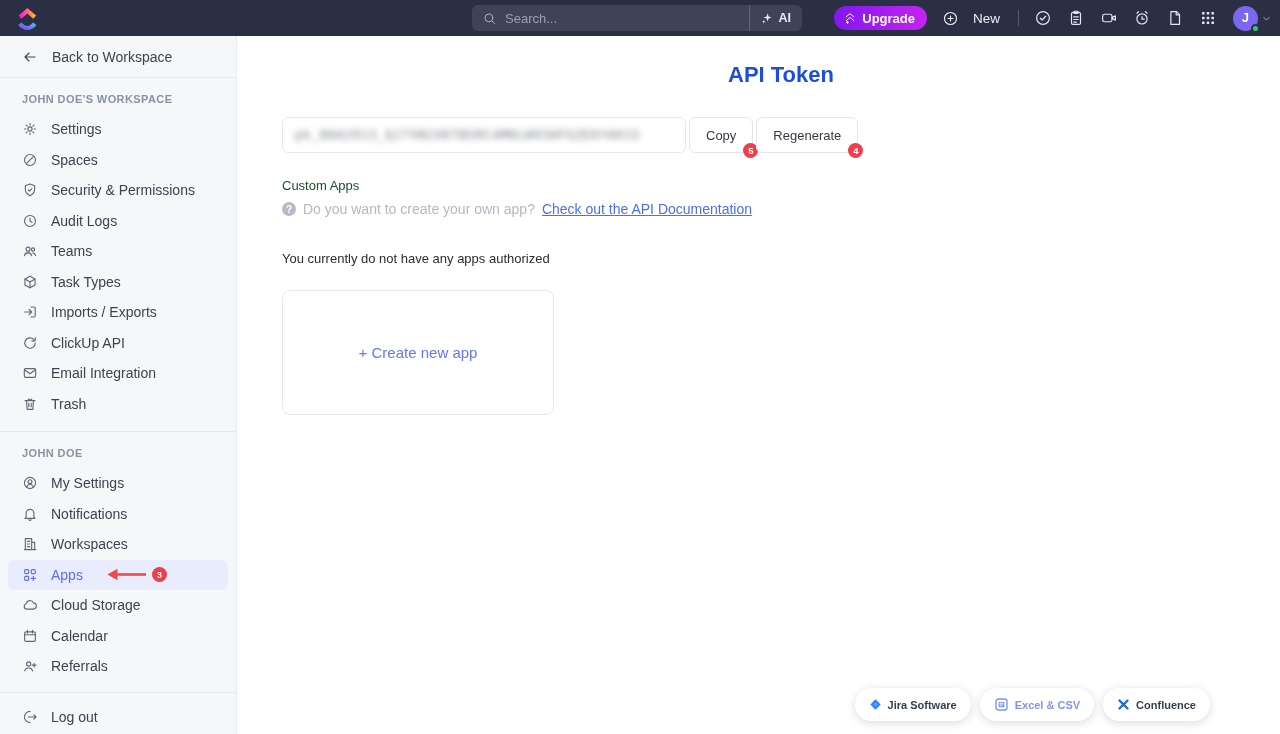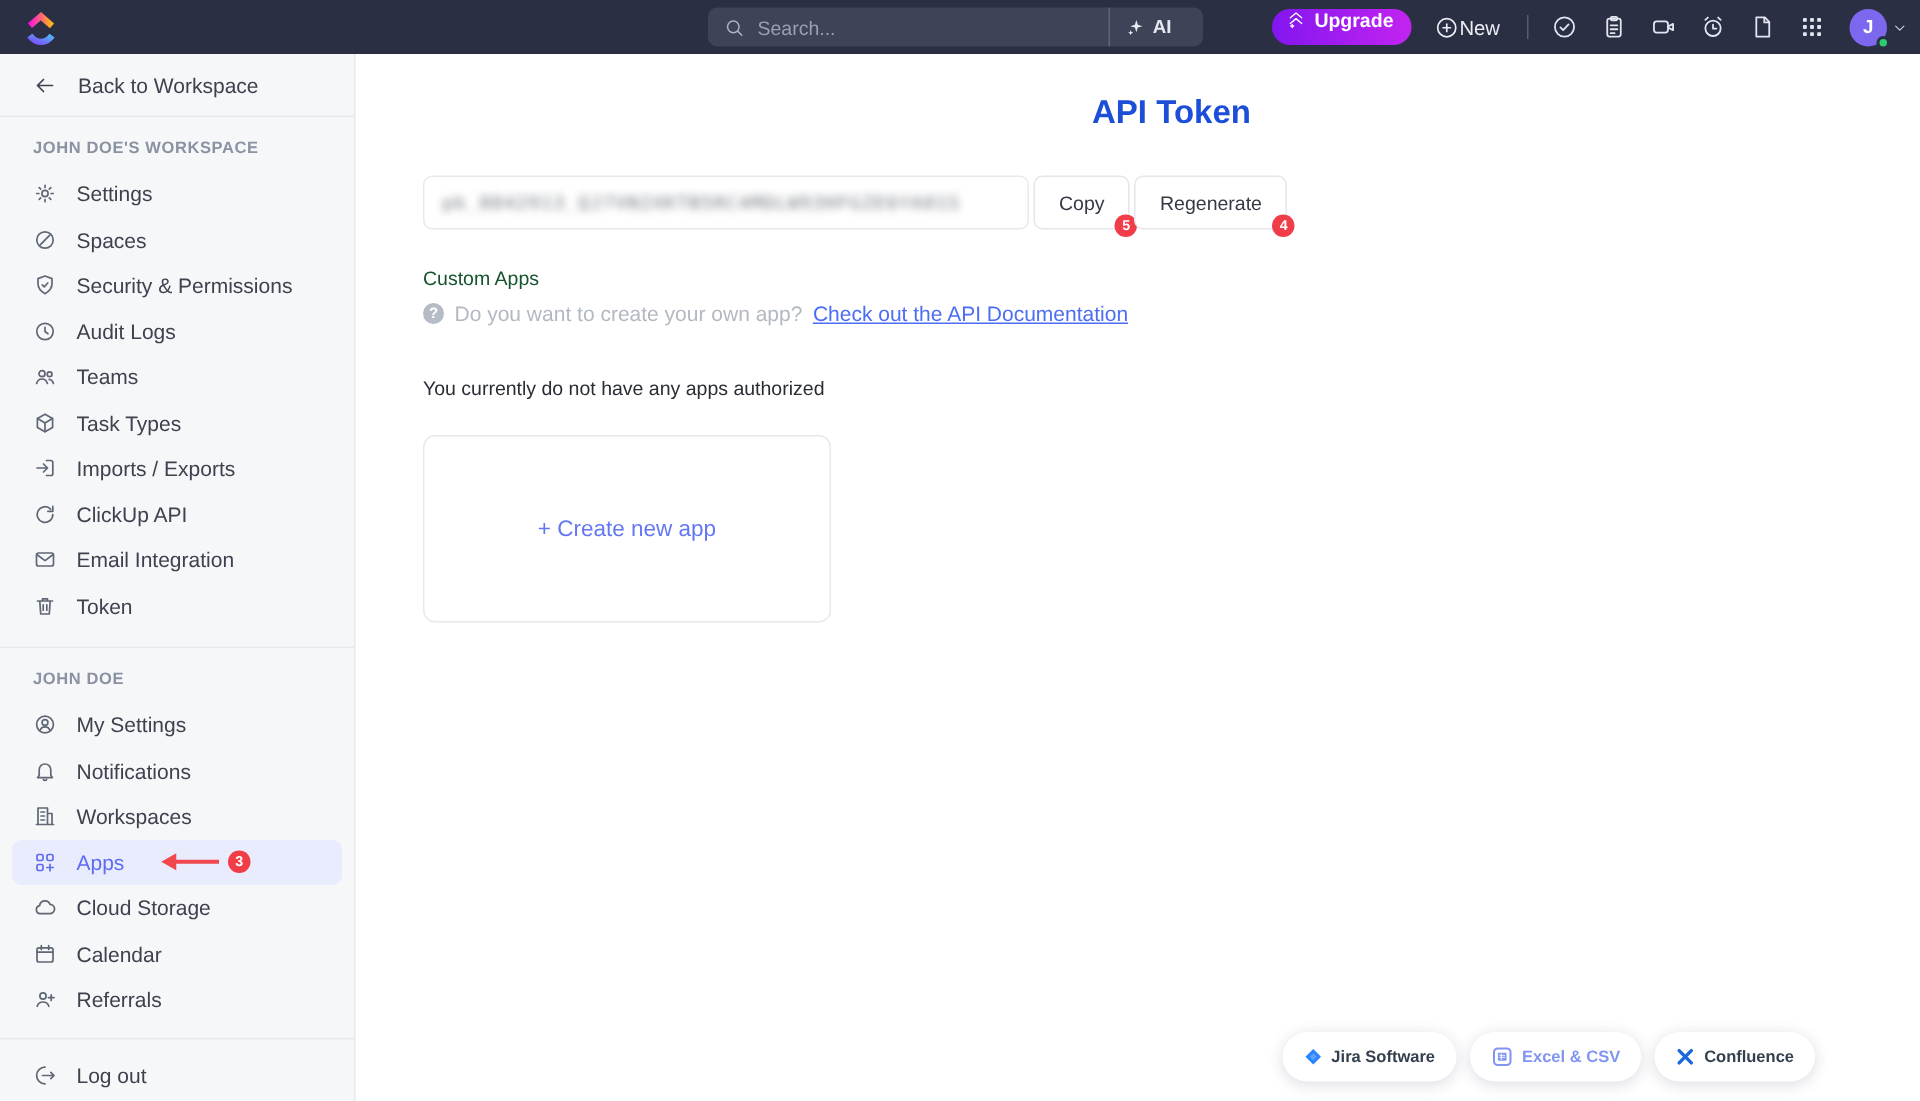--- a/index.html
+++ b/index.html
@@ -6,35 +6,35 @@
   html,body { width:1280px; height:734px; overflow:hidden; background:#fff;
     font-family:"Liberation Sans", sans-serif; }
 
   
   .topbar { position:absolute; top:0; left:0; width:1280px; height:36px;
     background:#2b2f44; display:flex; align-items:center; }
   .logo-btn { position:absolute; left:14px; top:7px; width:26px; height:24px;
     display:flex; align-items:center; justify-content:center; cursor:pointer; }
   .searchbar { position:absolute; left:472px; top:5px; width:330px; height:26px;
     background:#3e4357; border-radius:6px; display:flex; align-items:center;
-    padding:0 11px 0 10px; }
+    padding:0 1px 0 10px; }
   .searchbar svg { flex:none; }
   .search-input { flex:1; background:transparent; border:none; outline:none;
     color:#d6d9e4; font-size:13px; padding:0 8px; height:100%; min-width:0; }
   .search-input::placeholder { color:#9aa0b4; }
   .ai-chip { height:100%; display:flex; align-items:center; gap:5px;
     border-left:1px solid rgba(255,255,255,.18); padding:0 10px; color:#e6e9f2;
     font-size:12.5px; font-weight:600; cursor:pointer; }
   .tb-right { position:absolute; right:8px; top:0; height:36px; display:flex;
     align-items:center; gap:9px; }
   .upgrade-btn { height:24px; border-radius:13px; padding:0 12px 0 9px;
     background:linear-gradient(90deg,#8216ef,#c324f0); color:#fff; font-size:13px;
-    font-weight:600; display:flex; gap:5px; border:none;
+    font-weight:600; display:flex; align-items:center; gap:5px; border:none;
     cursor:pointer; }
-  .new-btn { height:24px; display:flex; align-items:center; gap:0; color:#eceef5;
+  .new-btn { height:24px; display:flex; align-items:center; gap:14px; color:#eceef5;
     font-size:13.5px; font-weight:500; background:transparent; border:none;
     cursor:pointer; padding:0 6px; }
   .tb-sep { width:1px; height:16px; background:rgba(255,255,255,.22); margin:0 3px; }
   .tb-icon { width:24px; height:24px; display:flex; align-items:center;
     justify-content:center; cursor:pointer; color:#e3e6f0; }
   .avatar-wrap { display:flex; align-items:center; gap:3px; cursor:pointer;
     margin-left:4px; }
   .avatar { position:relative; width:25px; height:25px; border-radius:50%;
     background:#7b68ee; color:#fff; font-size:12.5px; font-weight:700;
     display:flex; align-items:center; justify-content:center; }
@@ -287,21 +287,21 @@
       <rect x="3.5" y="5.5" width="17" height="13" rx="2"></rect>
         <path d="M4.5 7.5l7.5 5.6 7.5-5.6"></path>
     </svg>
     <span>Email Integration</span>
   </div>
   <div class="nav-item">
     <svg class="ni" viewBox="0 0 24 24">
       <path d="M4.5 7h15M9.5 7V4.8h5V7M6.8 7l.9 13h8.6l.9-13"></path>
         <path d="M10.2 10.8v5.4M13.8 10.8v5.4"></path>
     </svg>
-    <span>Token</span>
+    <span>Trash</span>
   </div>
 
   <div class="sb-divider" style="margin-top:12px"></div>
   <div class="nav-section-title">JOHN DOE</div>
 
   <div class="nav-item">
     <svg class="ni" viewBox="0 0 24 24">
       <circle cx="12" cy="12" r="8.4"></circle>
         <circle cx="12" cy="10" r="2.9"></circle>
         <path d="M6.8 18.2c1-2.6 2.9-3.9 5.2-3.9s4.2 1.3 5.2 3.9"></path>

